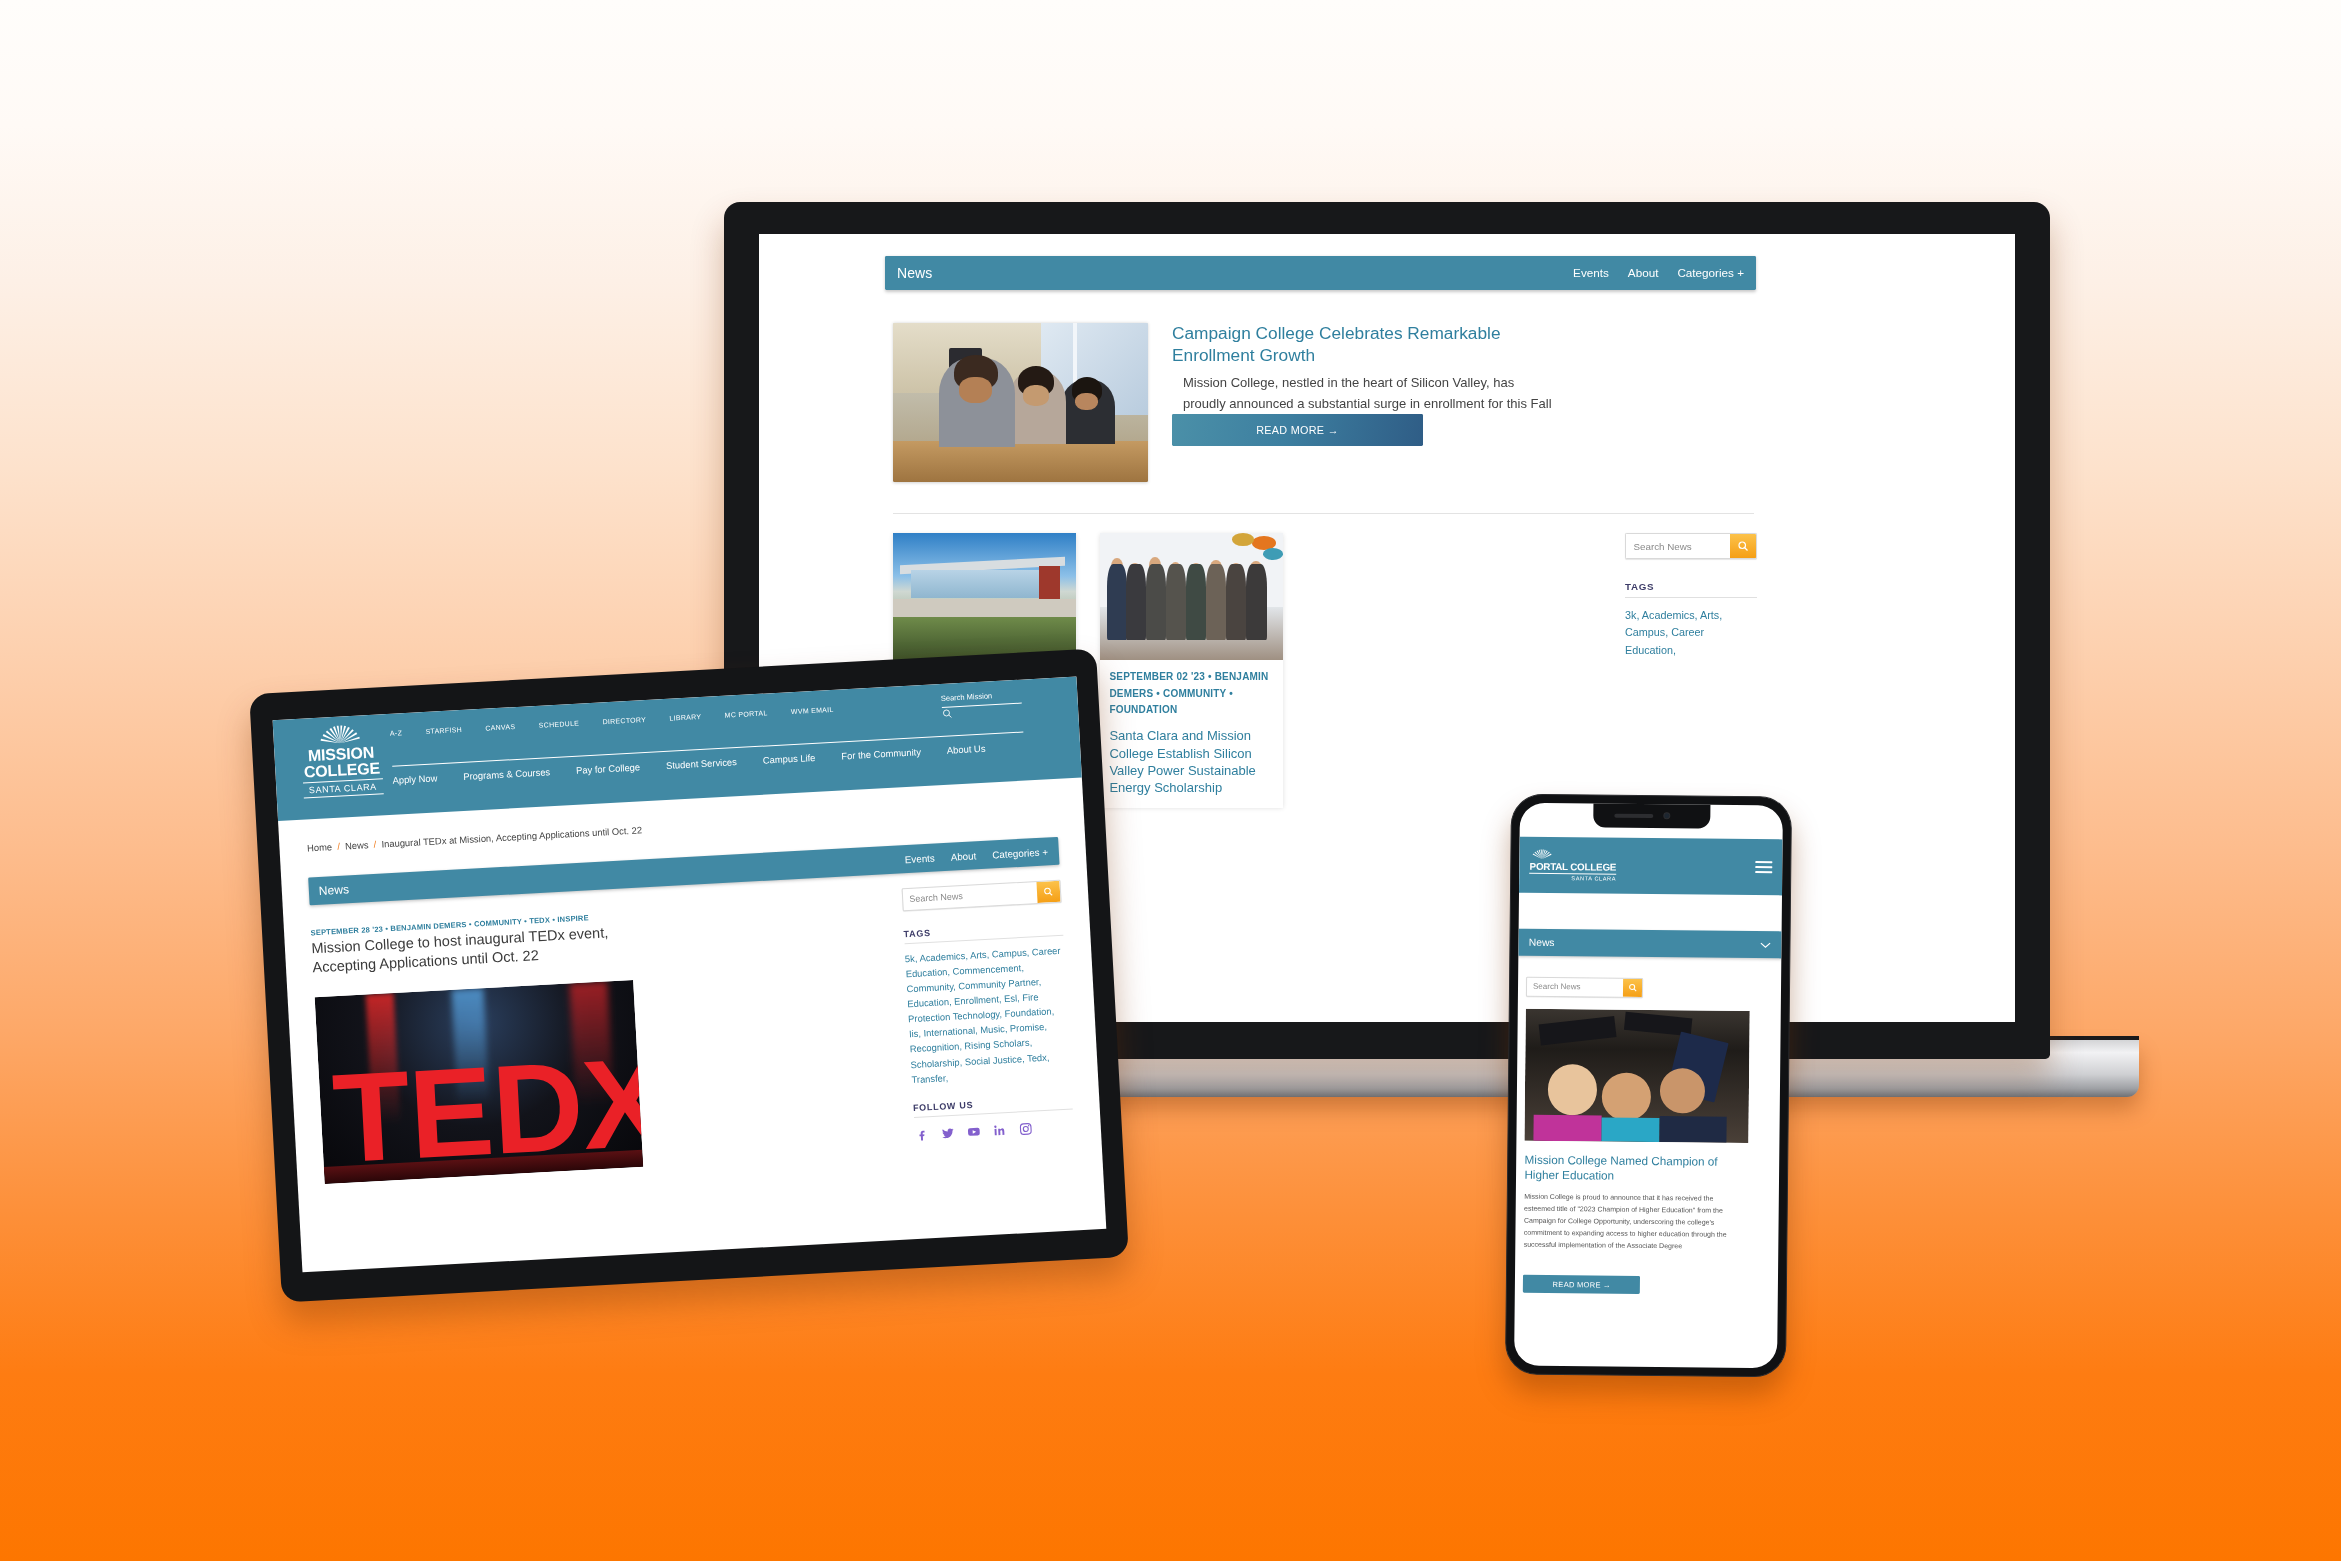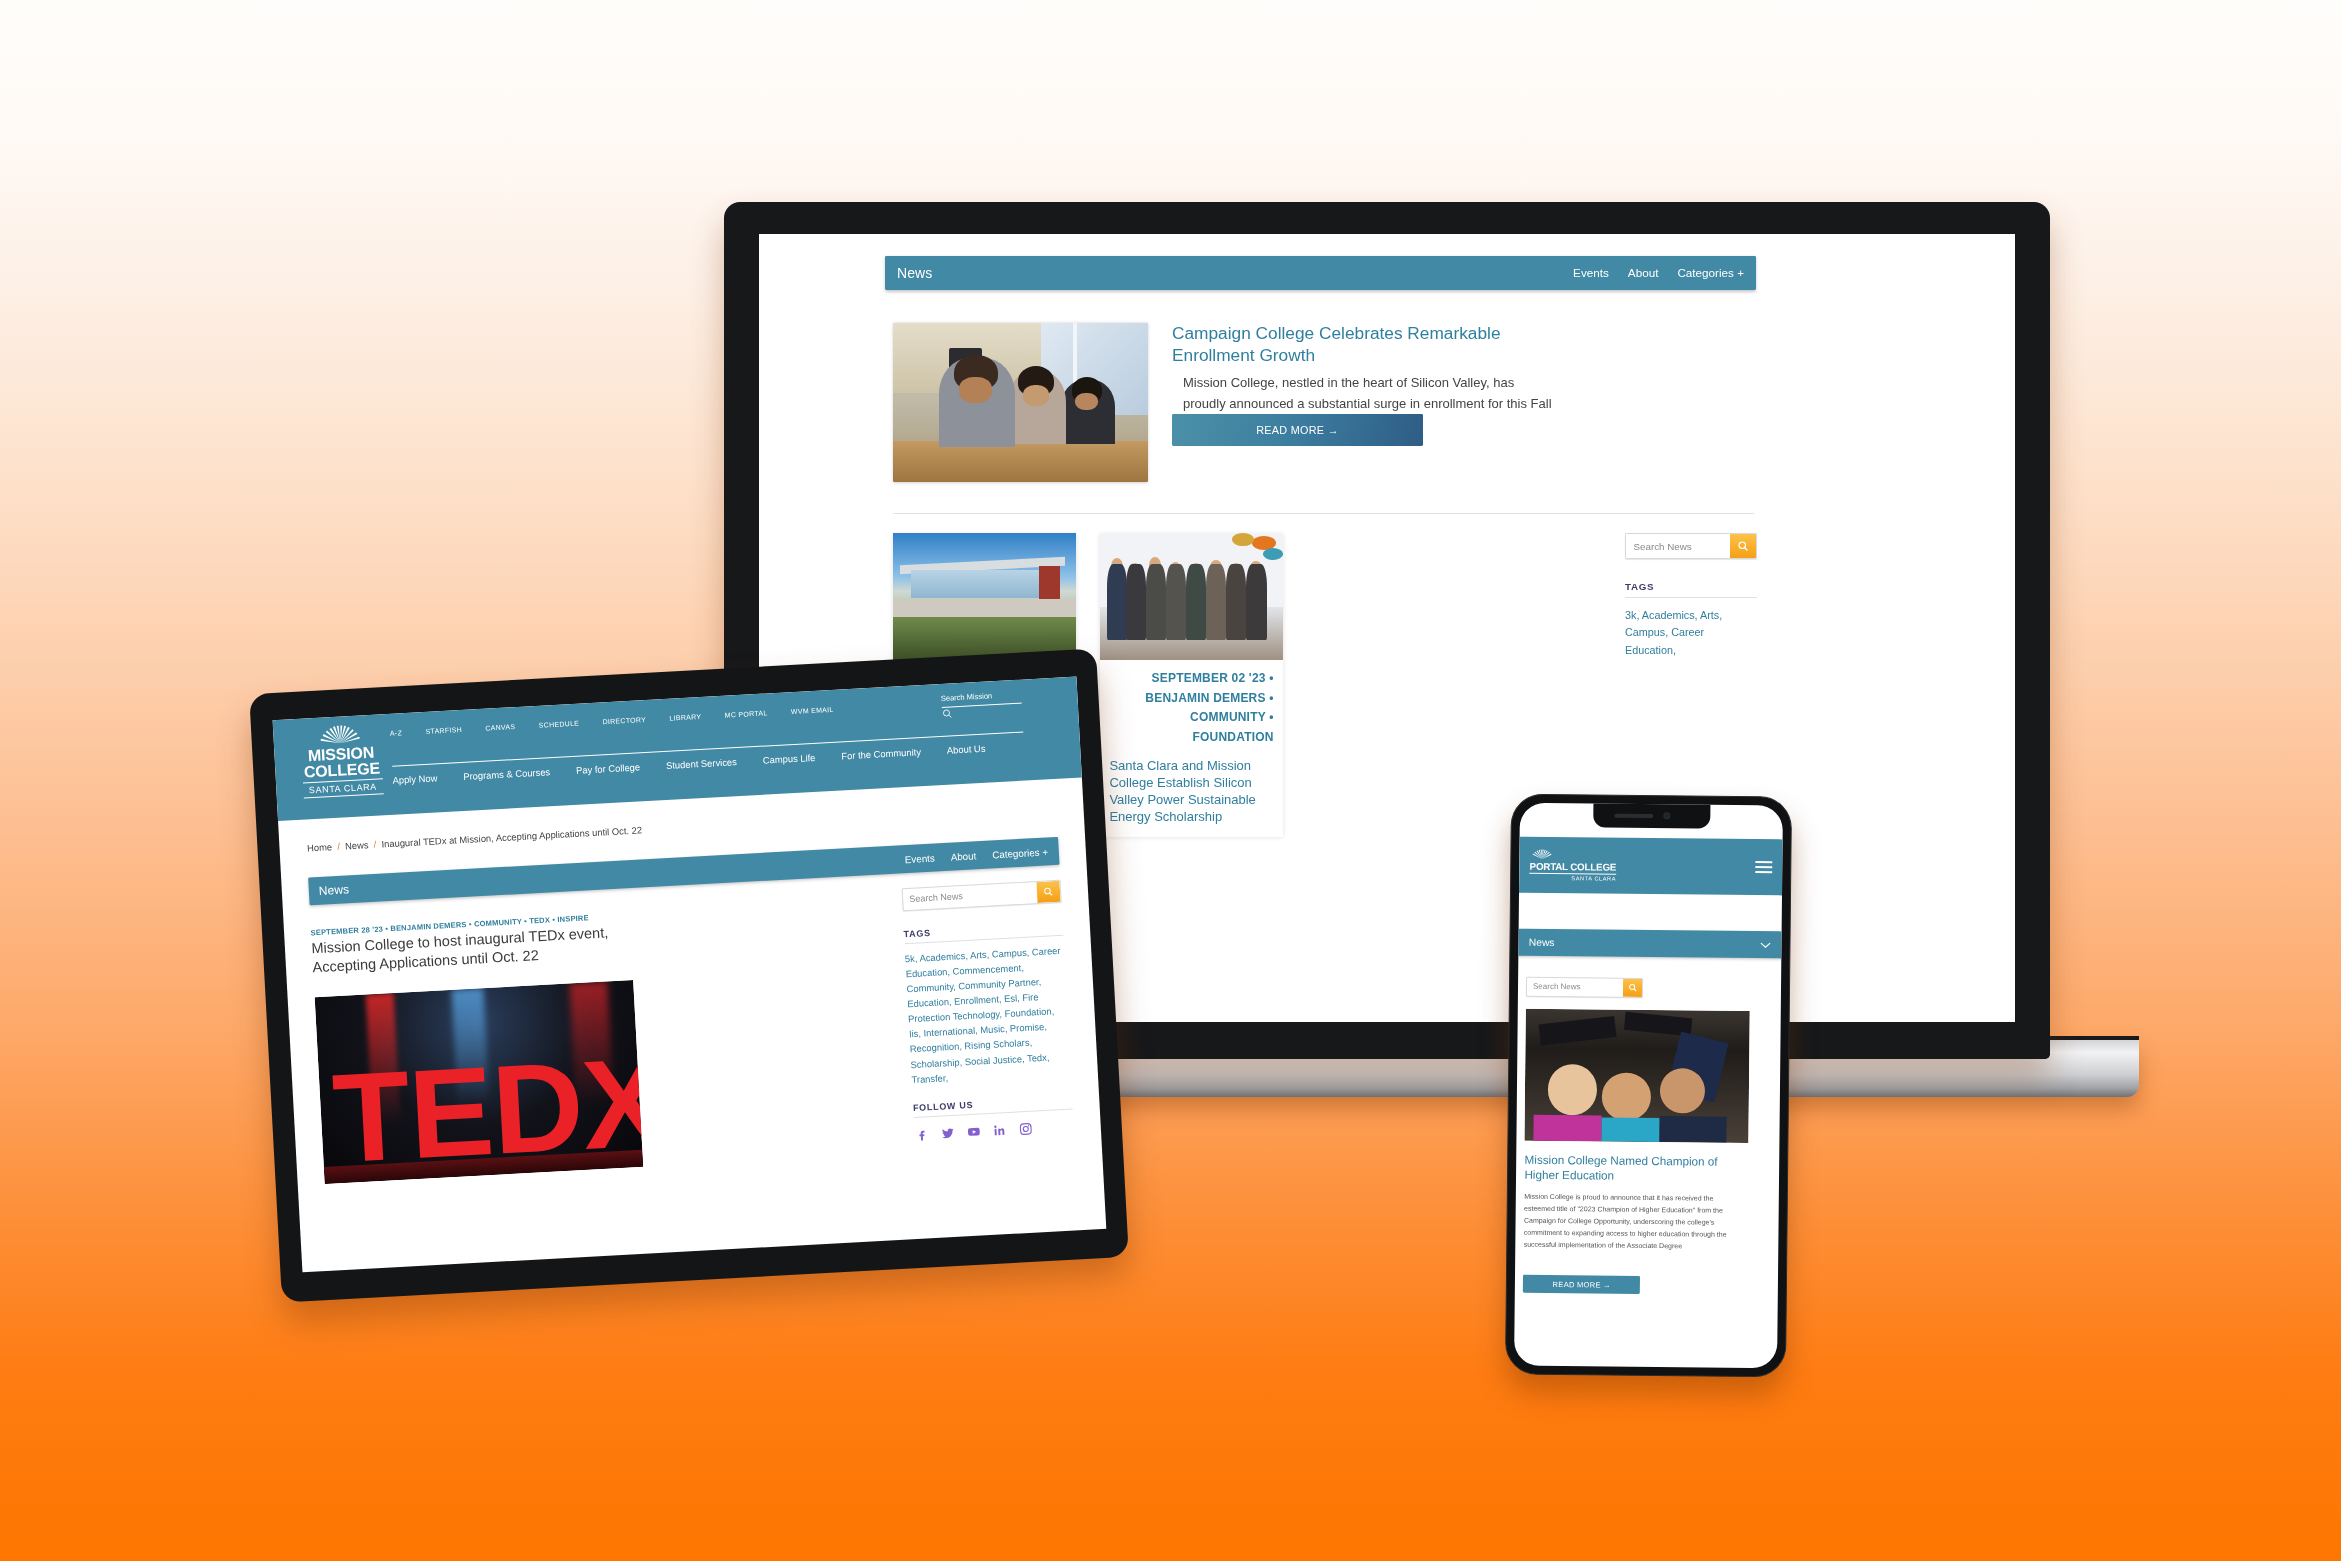--- a/index.html
+++ b/index.html
@@ -78,21 +78,21 @@
      font-size:17.3px; line-height:1.27; }
   .lp-hero-body { position:absolute; left:413px; top:138px; width:375px;
      font-size:13px; line-height:1.62;margin-left:11px; }
   .lp-readmore { position:absolute; left:413px; top:180px; width:251px; height:32px;
      font-size:10.8px; }
   .lp-divider { position:absolute; left:134px; top:279px; width:861px; height:0.5px; background:#e3e3e3; }
   .lp-card { position:absolute; top:299px; width:183px; background:#fff;
      box-shadow:0 0.9px 4.7px rgba(0,0,0,.13); }
   .lp-card .img { width:100%; height:127px; overflow:hidden; }
   .lp-card .pad { padding:9.4px 9.4px 11.2px; }
-  .lp-card .meta { font-size:12px; line-height:1.62;text-align:right; }
+  .lp-card .meta { font-size:10px; line-height:1.62; }
   .lp-card .ttl { font-size:13px; line-height:1.33; margin-top:9.4px; }
   #lp-card1 { left:134px; }
   #lp-card2 { left:341px; }
   .lp-side { position:absolute; left:866px; top:299px; width:132px; }
   .lp-side .searchbox { height:26px; }
   .lp-side .searchbox .inp { padding-left:7.5px; font-size:9.8px; }
   .lp-side .searchbox .btn { width:26px; }
   .lp-side .tagstitle { font-size:9.8px; margin-top:21.5px; }
   .lp-side .rule { margin-top:5.6px; }
   .lp-side .tagtext { font-size:10.8px; line-height:1.62; margin-top:9.4px; }

